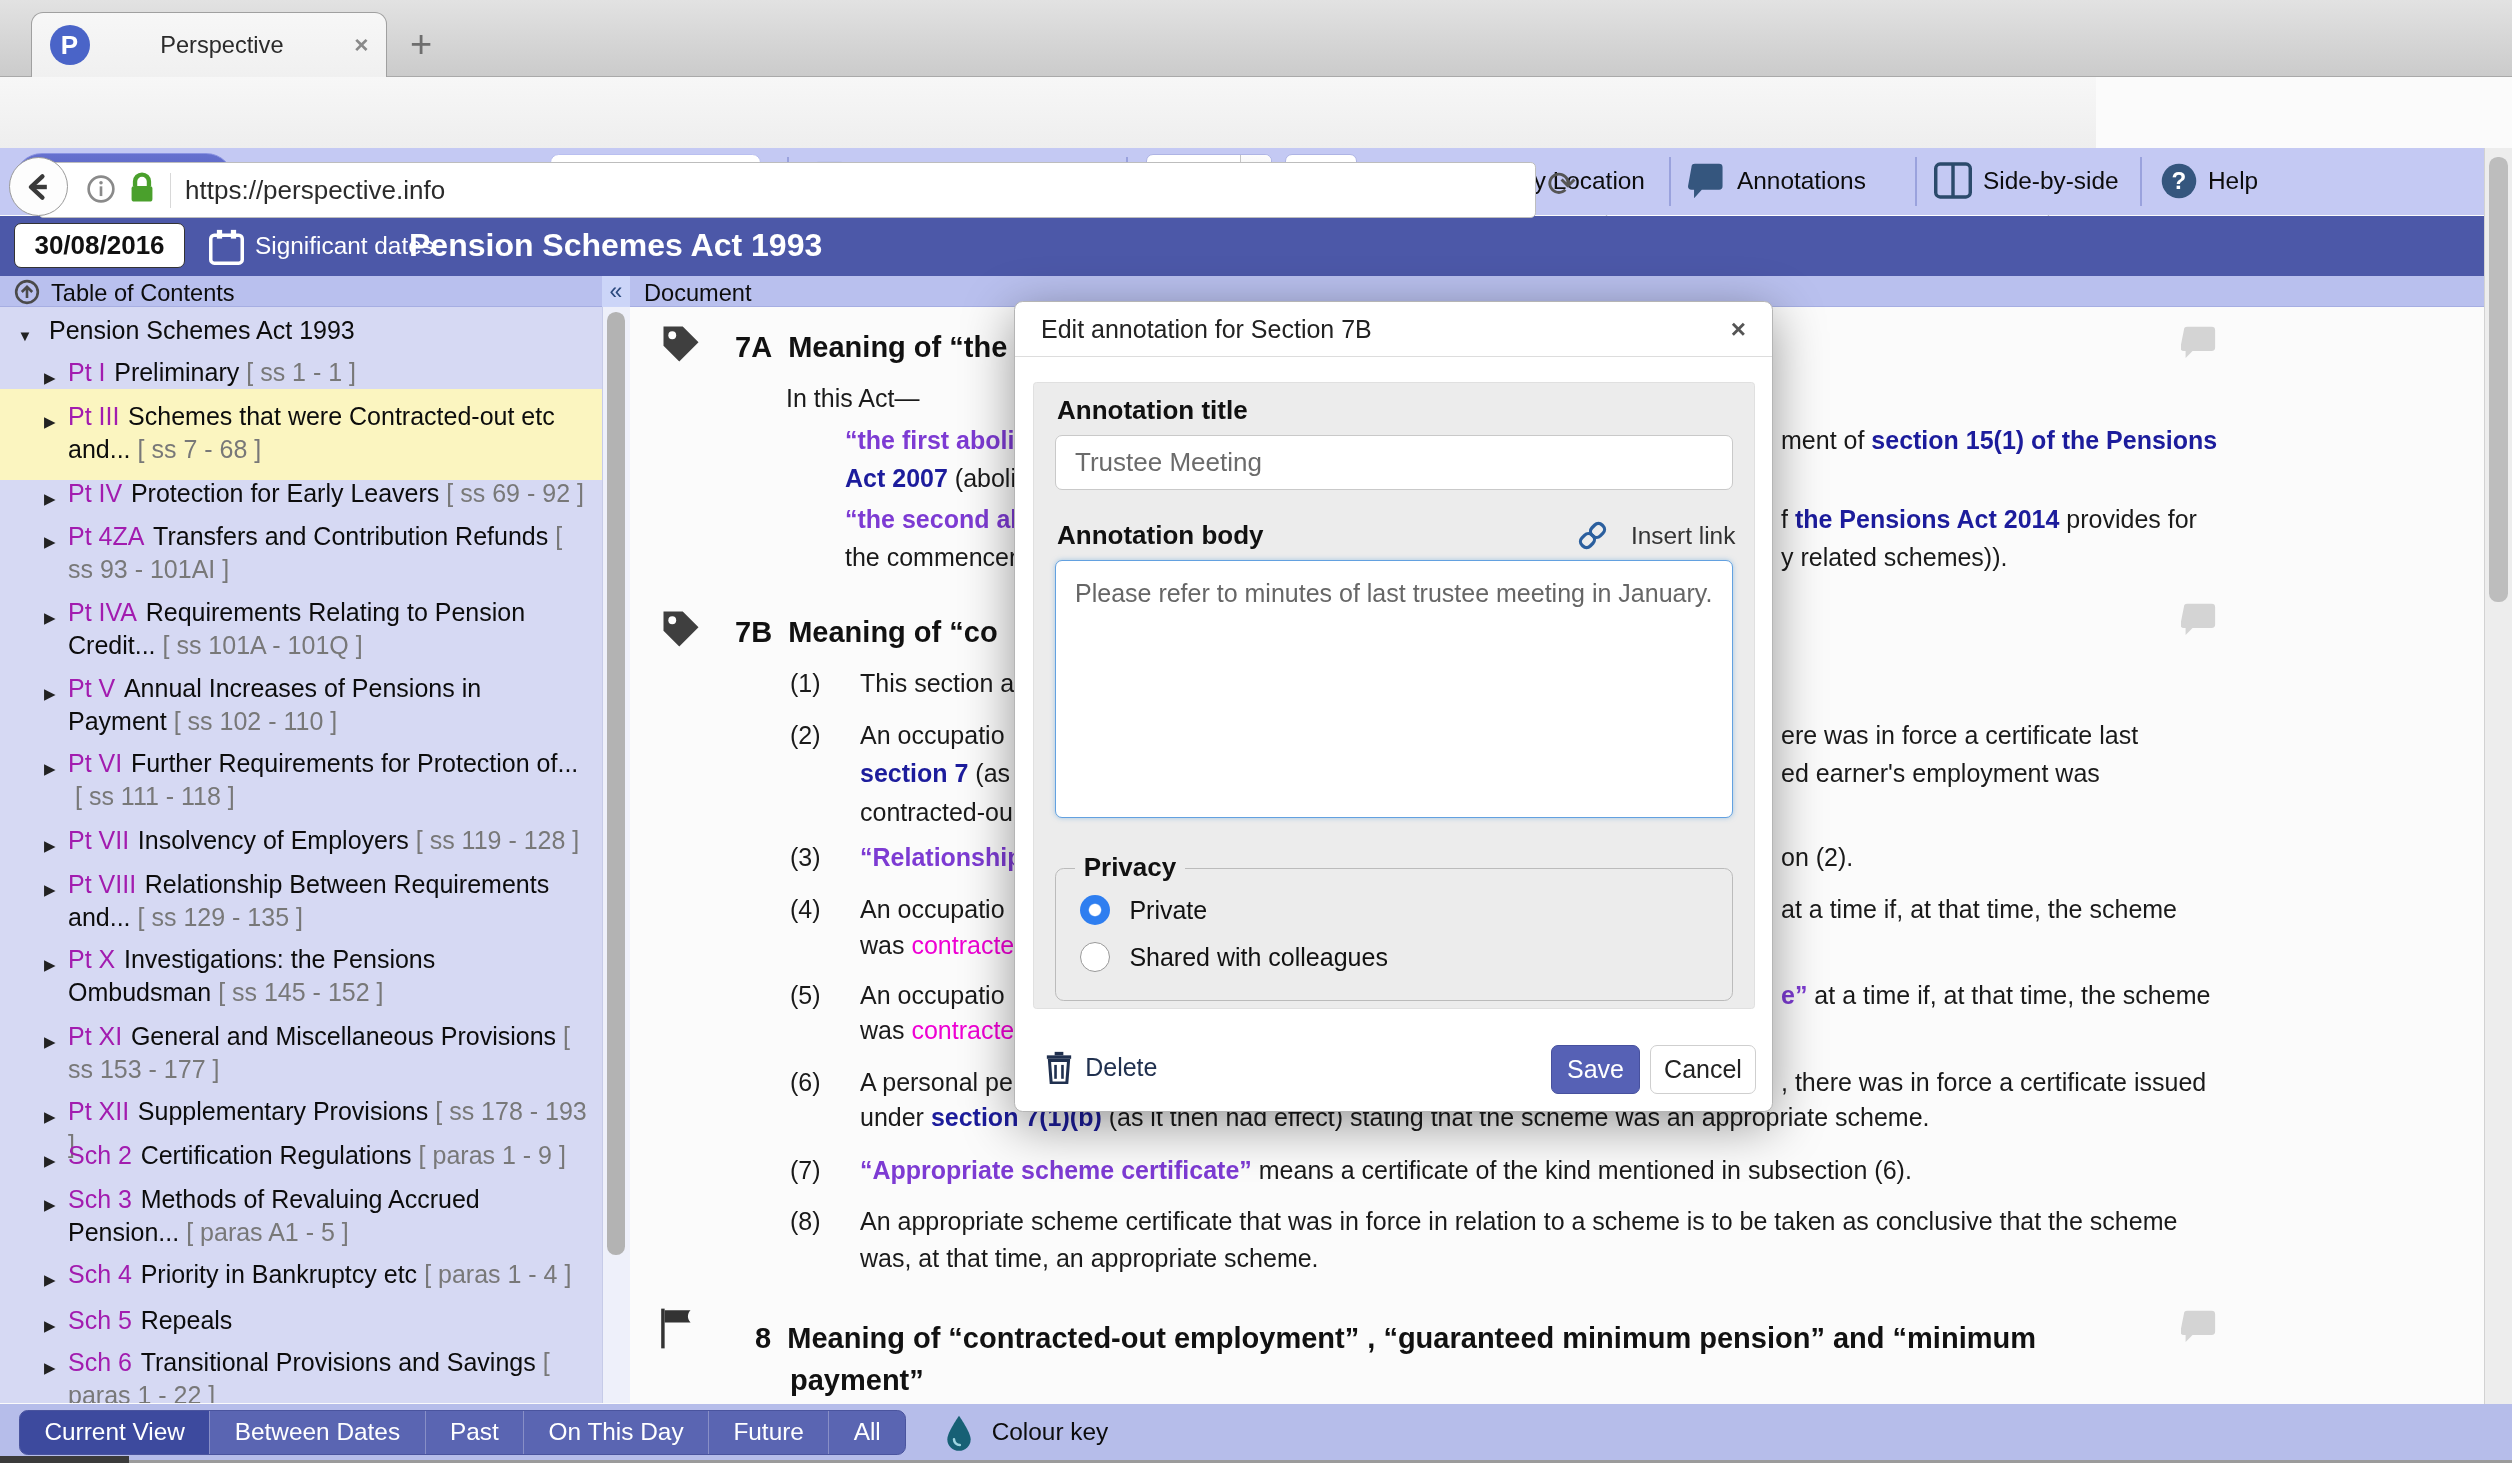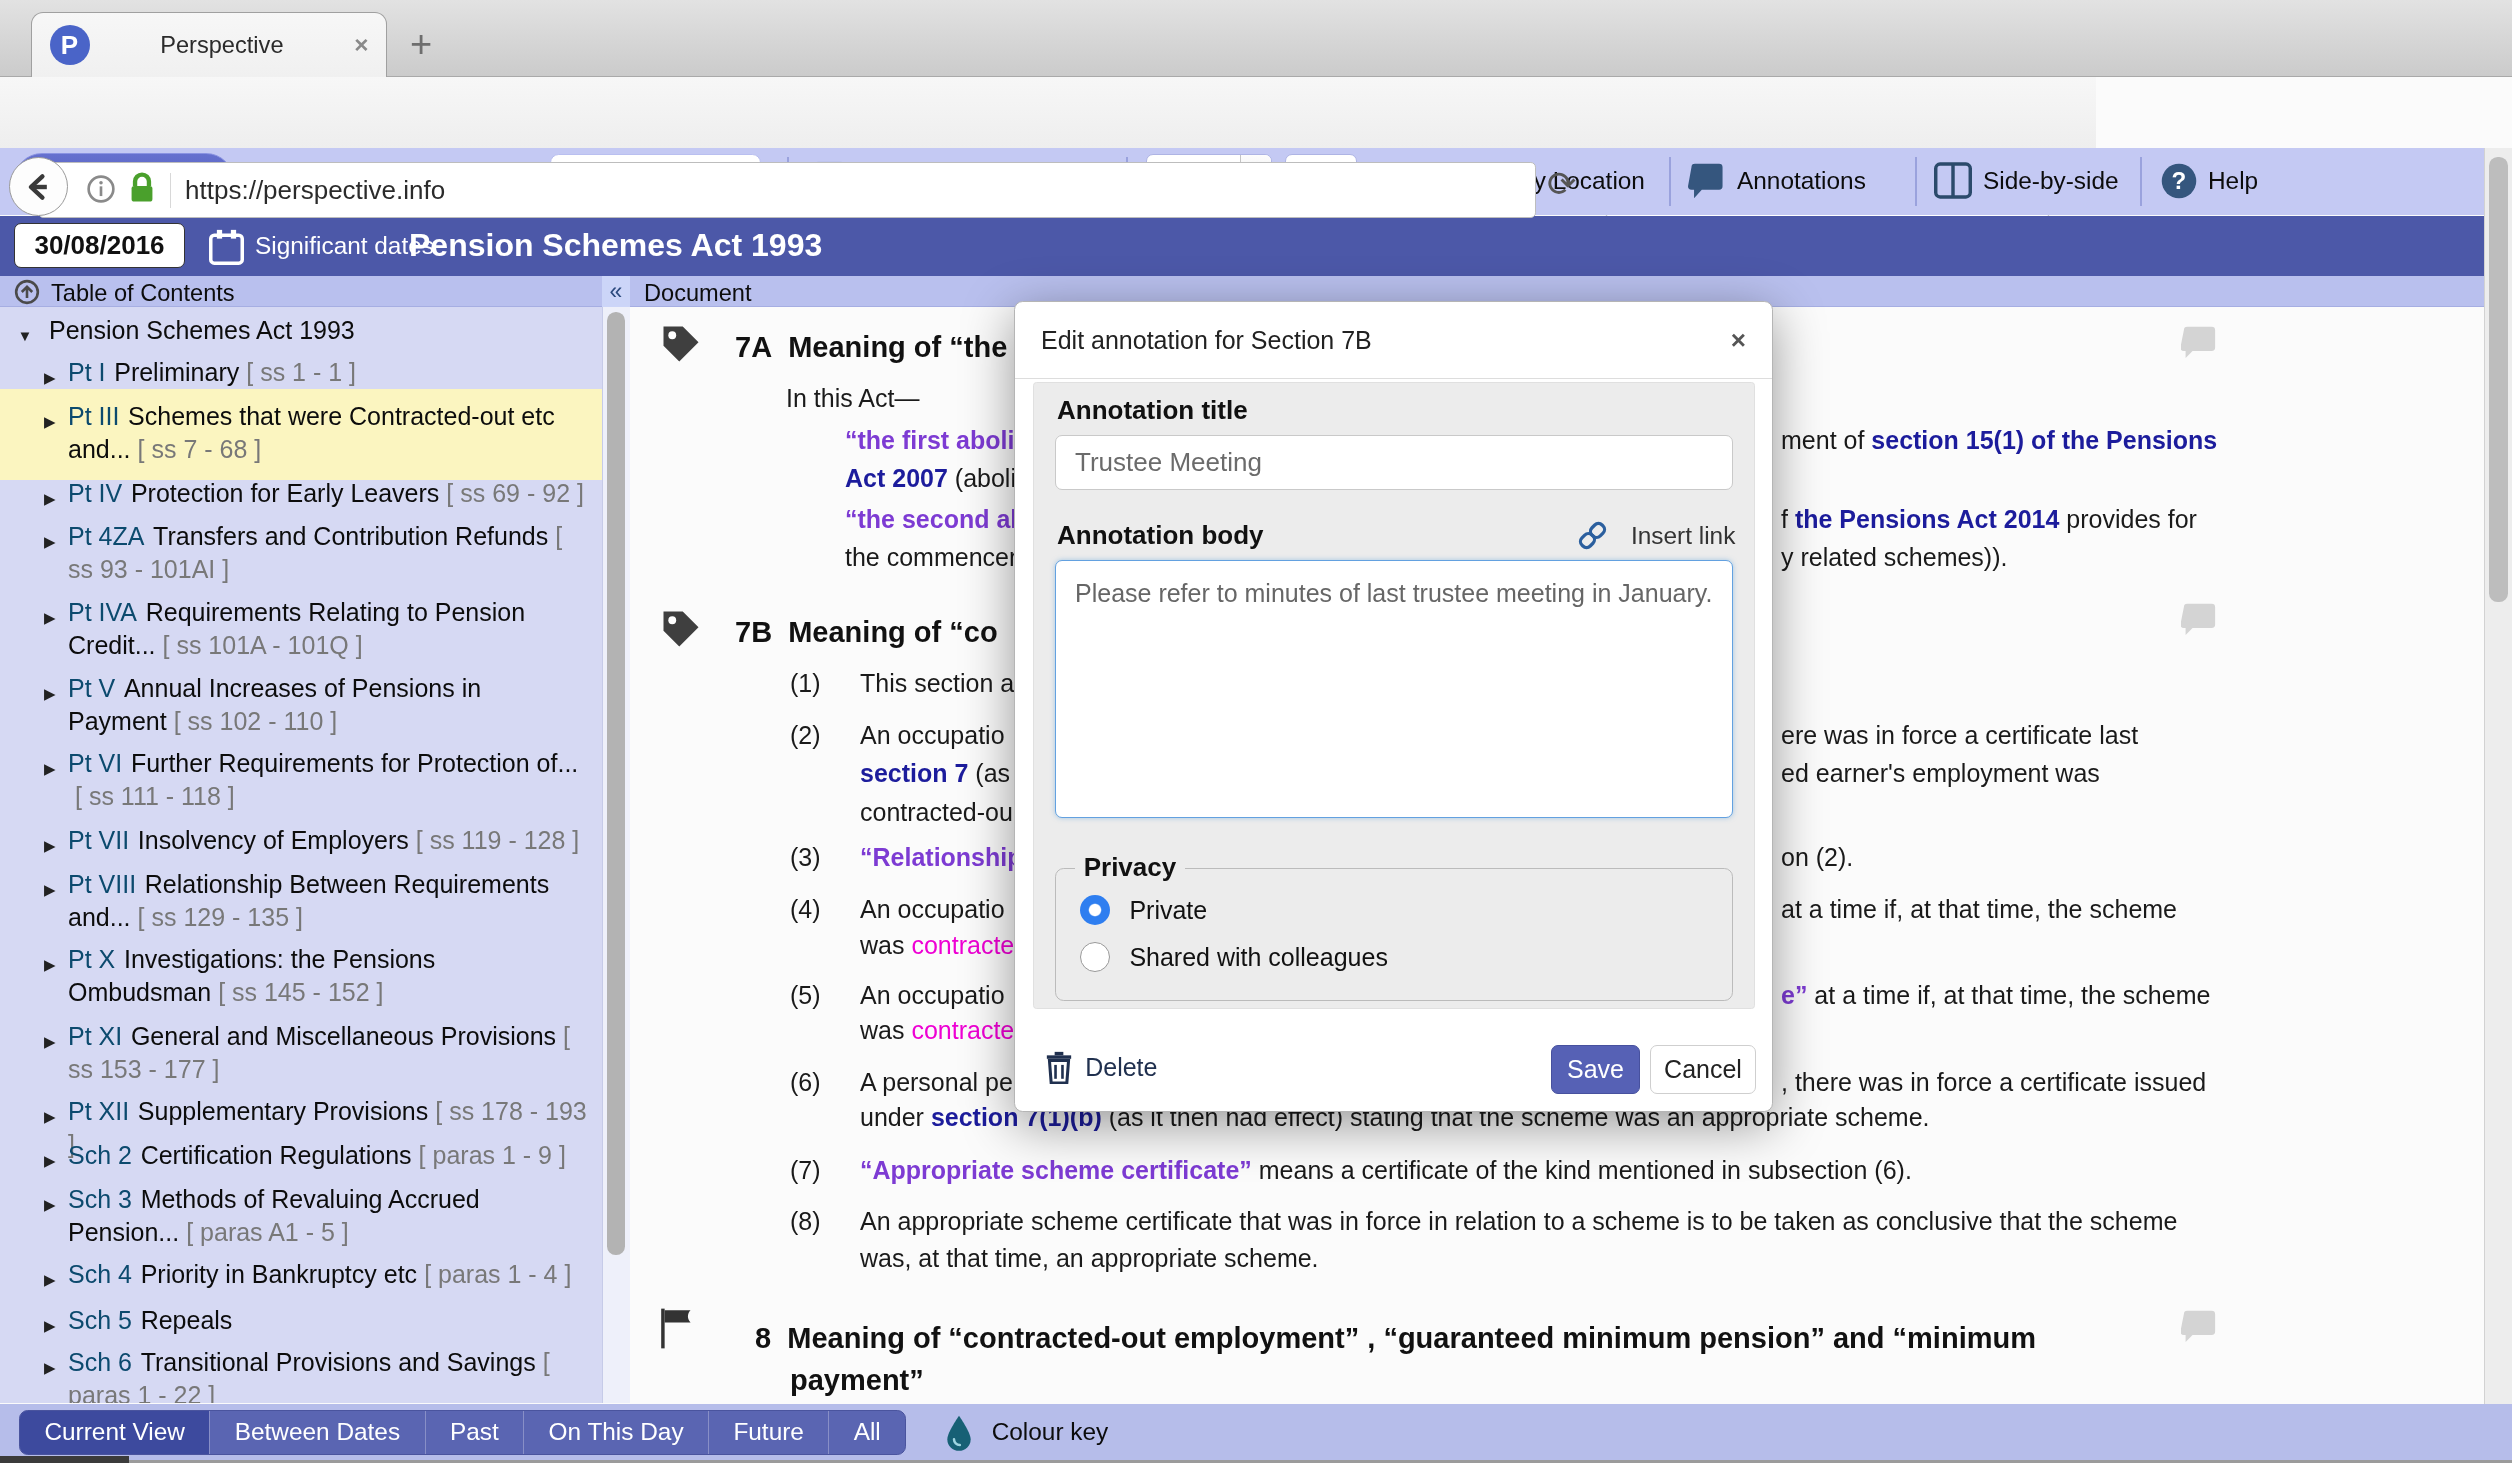--- a/index.html
+++ b/index.html
@@ -81,21 +81,21 @@
   .collapse { position:absolute; left:602px; top:0; width:28px; height:31px; background:#ccd5f8;
               color:#2c4a7e; font-size:23px; display:flex; align-items:center; justify-content:center; }
 
   
   #toc { position:absolute; left:0; top:307px; width:602px; height:1096px; background:#d6d9f3; overflow:hidden; }
   .titem { position:absolute; left:0; width:602px; padding:3.5px 12.2px 7px 68px; font-size:25px;
            line-height:33px; color:#0c0c0c; }
   .titem .tri { position:absolute; left:44px; top:8.7px; font-size:15px; color:#222; }
   .titem.root { padding-left:49px; }
   .titem.root .tri { left:17.5px; }
-  .titem .pt { color:#0c4a6e; margin-right:8.7px; }
+  .titem .pt { color:#a21caf; margin-right:8.7px; }
   .titem .rg { color:#787878; margin-left:7px; }
   .titem.active { background:#fbf5c0; padding-top:10.5px; padding-bottom:14px; }
   .titem.active .tri { top:15.7px; }
   #tocscroll { position:absolute; left:602px; top:307px; width:28px; height:1096px; background:#eef0fa;
                border-left:0.9px solid #c6cbe8; }
   #tocscroll .thumb { position:absolute; left:4.4px; top:5.2px; width:17.5px; height:943px;
                background:#b3b3b3; border-radius:8.7px; }
 
   
   #docpanel { position:absolute; left:630px; top:307px; width:1854px; height:1096px; background:#fbfbfb; }
@@ -108,21 +108,21 @@
   .micon { position:absolute; }
 
   #winscroll { position:absolute; left:2484px; top:148px; width:28px; height:1315px; background:#ededed;
                border-left:0.9px solid #d2d2d2; }
   #winscroll .thumb { position:absolute; left:4.4px; top:8.7px; width:18.3px; height:445px;
                background:#bdbdbd; border-radius:8.7px; }
 
   
   #modal { position:absolute; left:1014px; top:301px; width:759px; height:811px; background:#fff;
            border:0.9px solid #b5b5b5; border-radius:8.7px; box-shadow:0 12.2px 52px rgba(0,0,0,.4); z-index:20; }
-  .mhead { position:absolute; left:0; top:0; width:100%; height:77px; border-bottom:0.9px solid #ddd;
+  .mhead { position:absolute; left:0; top:0; width:100%; height:55px; border-bottom:0.9px solid #ddd;
            display:flex; align-items:center; padding:8px 26px; }
   .mtitle { font-size:25px; color:#222; flex:1; }
   .mclose { font-size:26px; color:#555; font-weight:bold; }
   .mpanel { position:absolute; left:18.3px; top:80px; width:722px; height:627px; background:#ececec;
             border:0.9px solid #e0e0e0; border-radius:3.5px; }
   .mlabel { position:absolute; font-size:26px; font-weight:bold; color:#111; }
   .minput { position:absolute; left:40px; top:133px; width:678px; height:55px; background:#fff;
             border:1.7px solid #c9c9c9; border-radius:7px; font-size:26px; color:#6b6b6b; padding:0 19px;
             font-family:"Liberation Sans",sans-serif; outline:none; }
   .insertlink { position:absolute; left:562px; top:218px; display:flex; align-items:center; gap:23px; }

